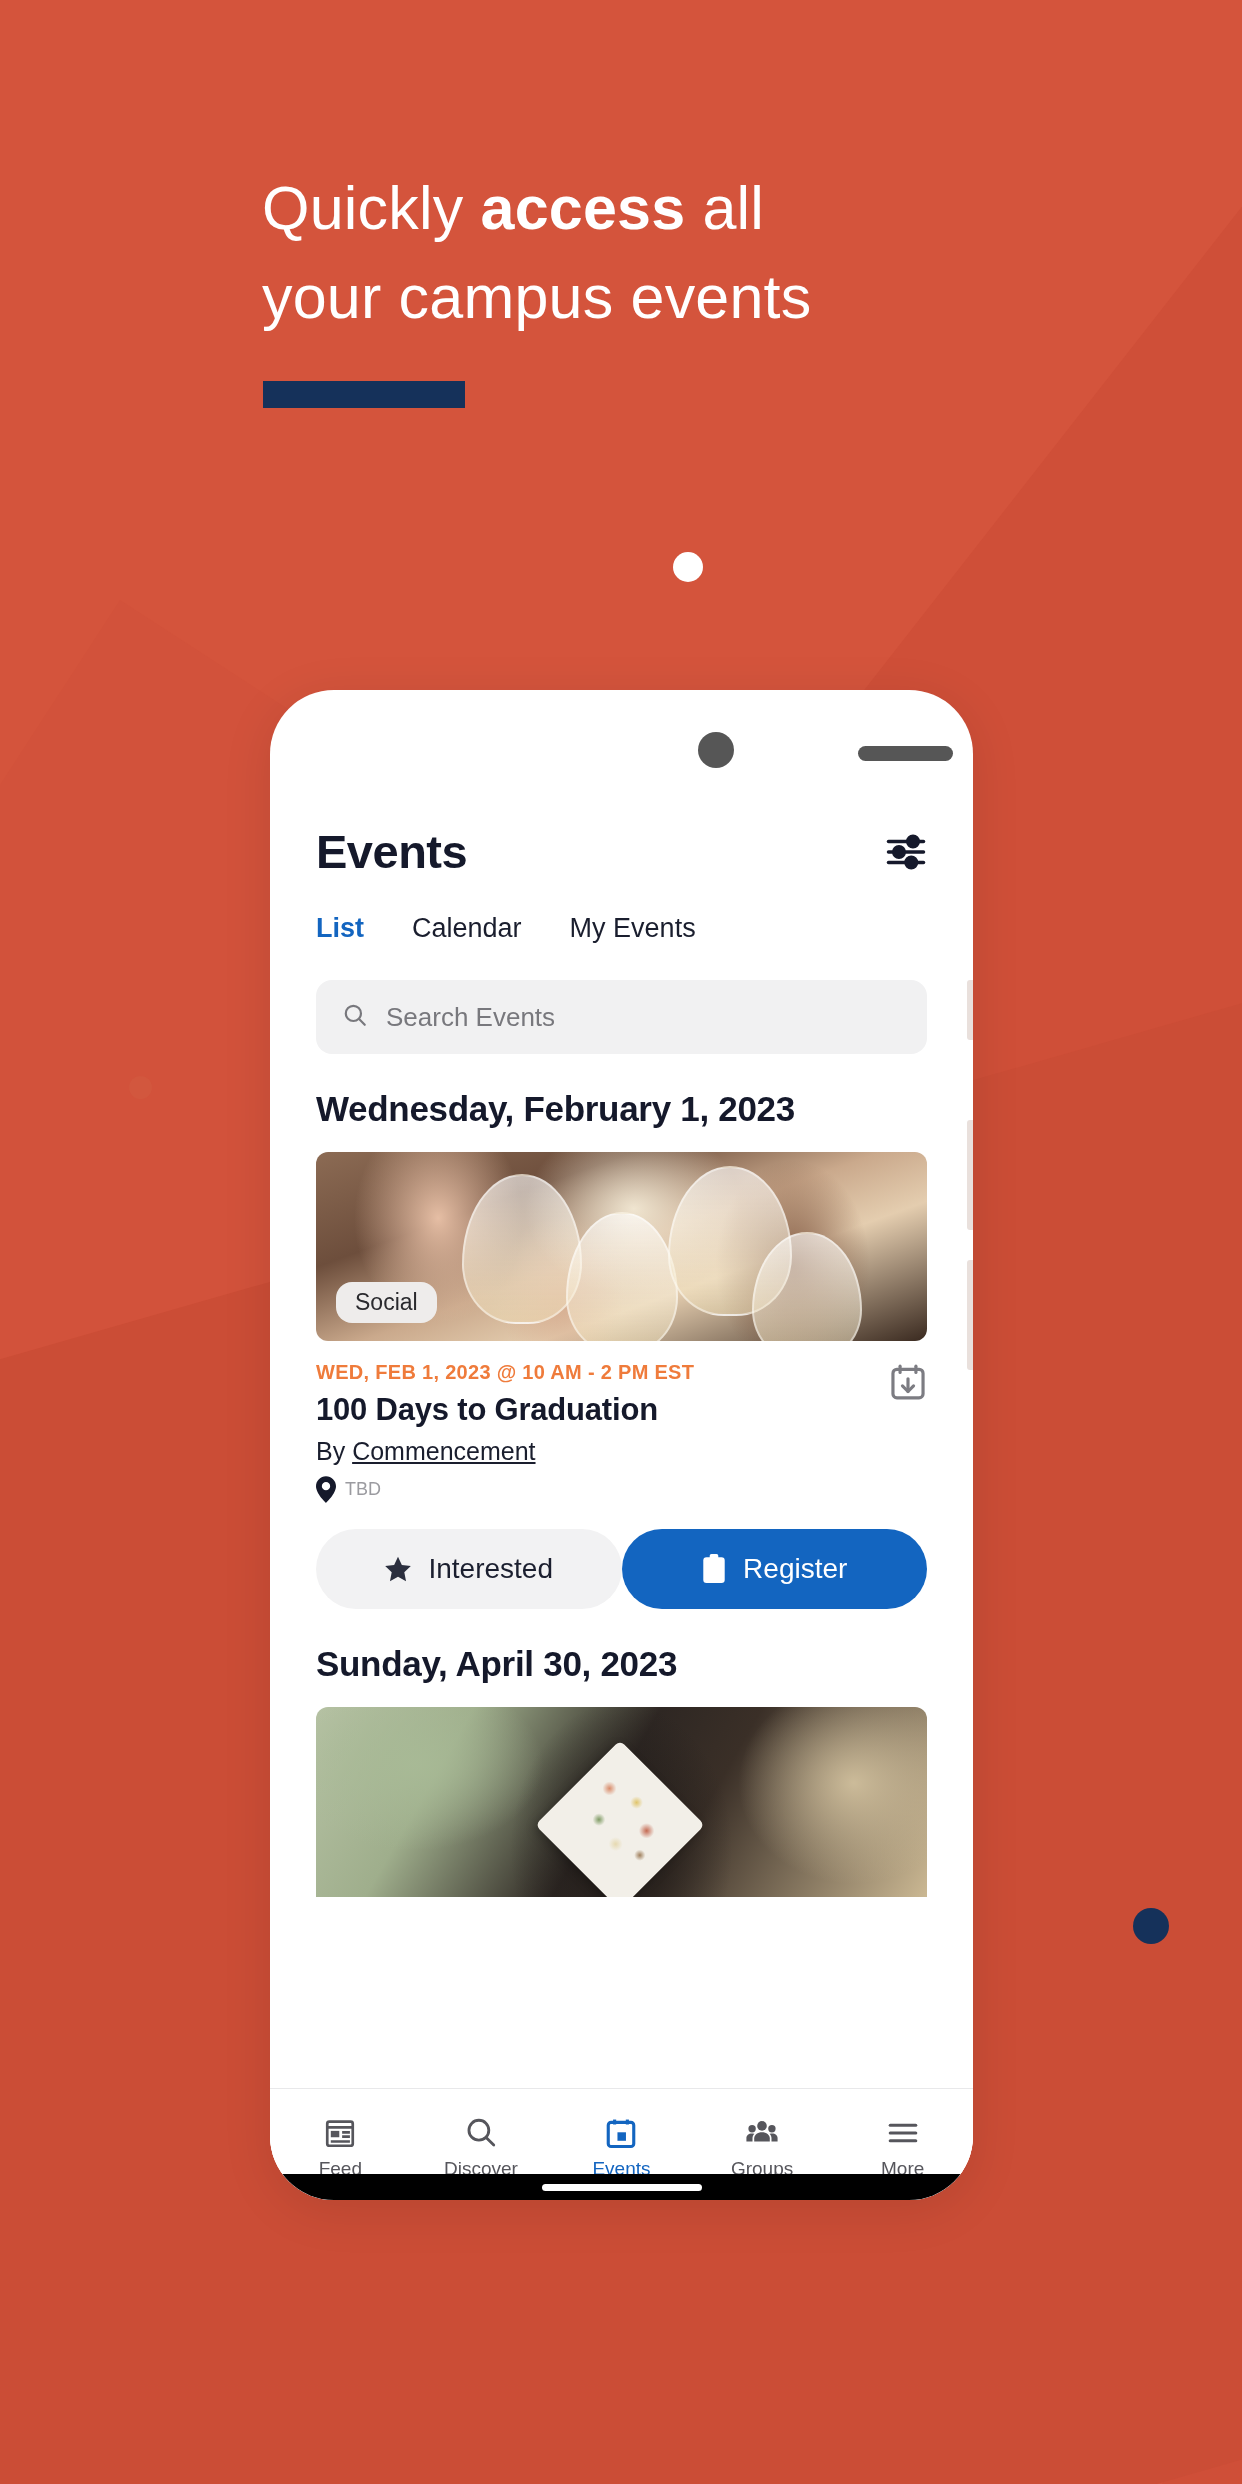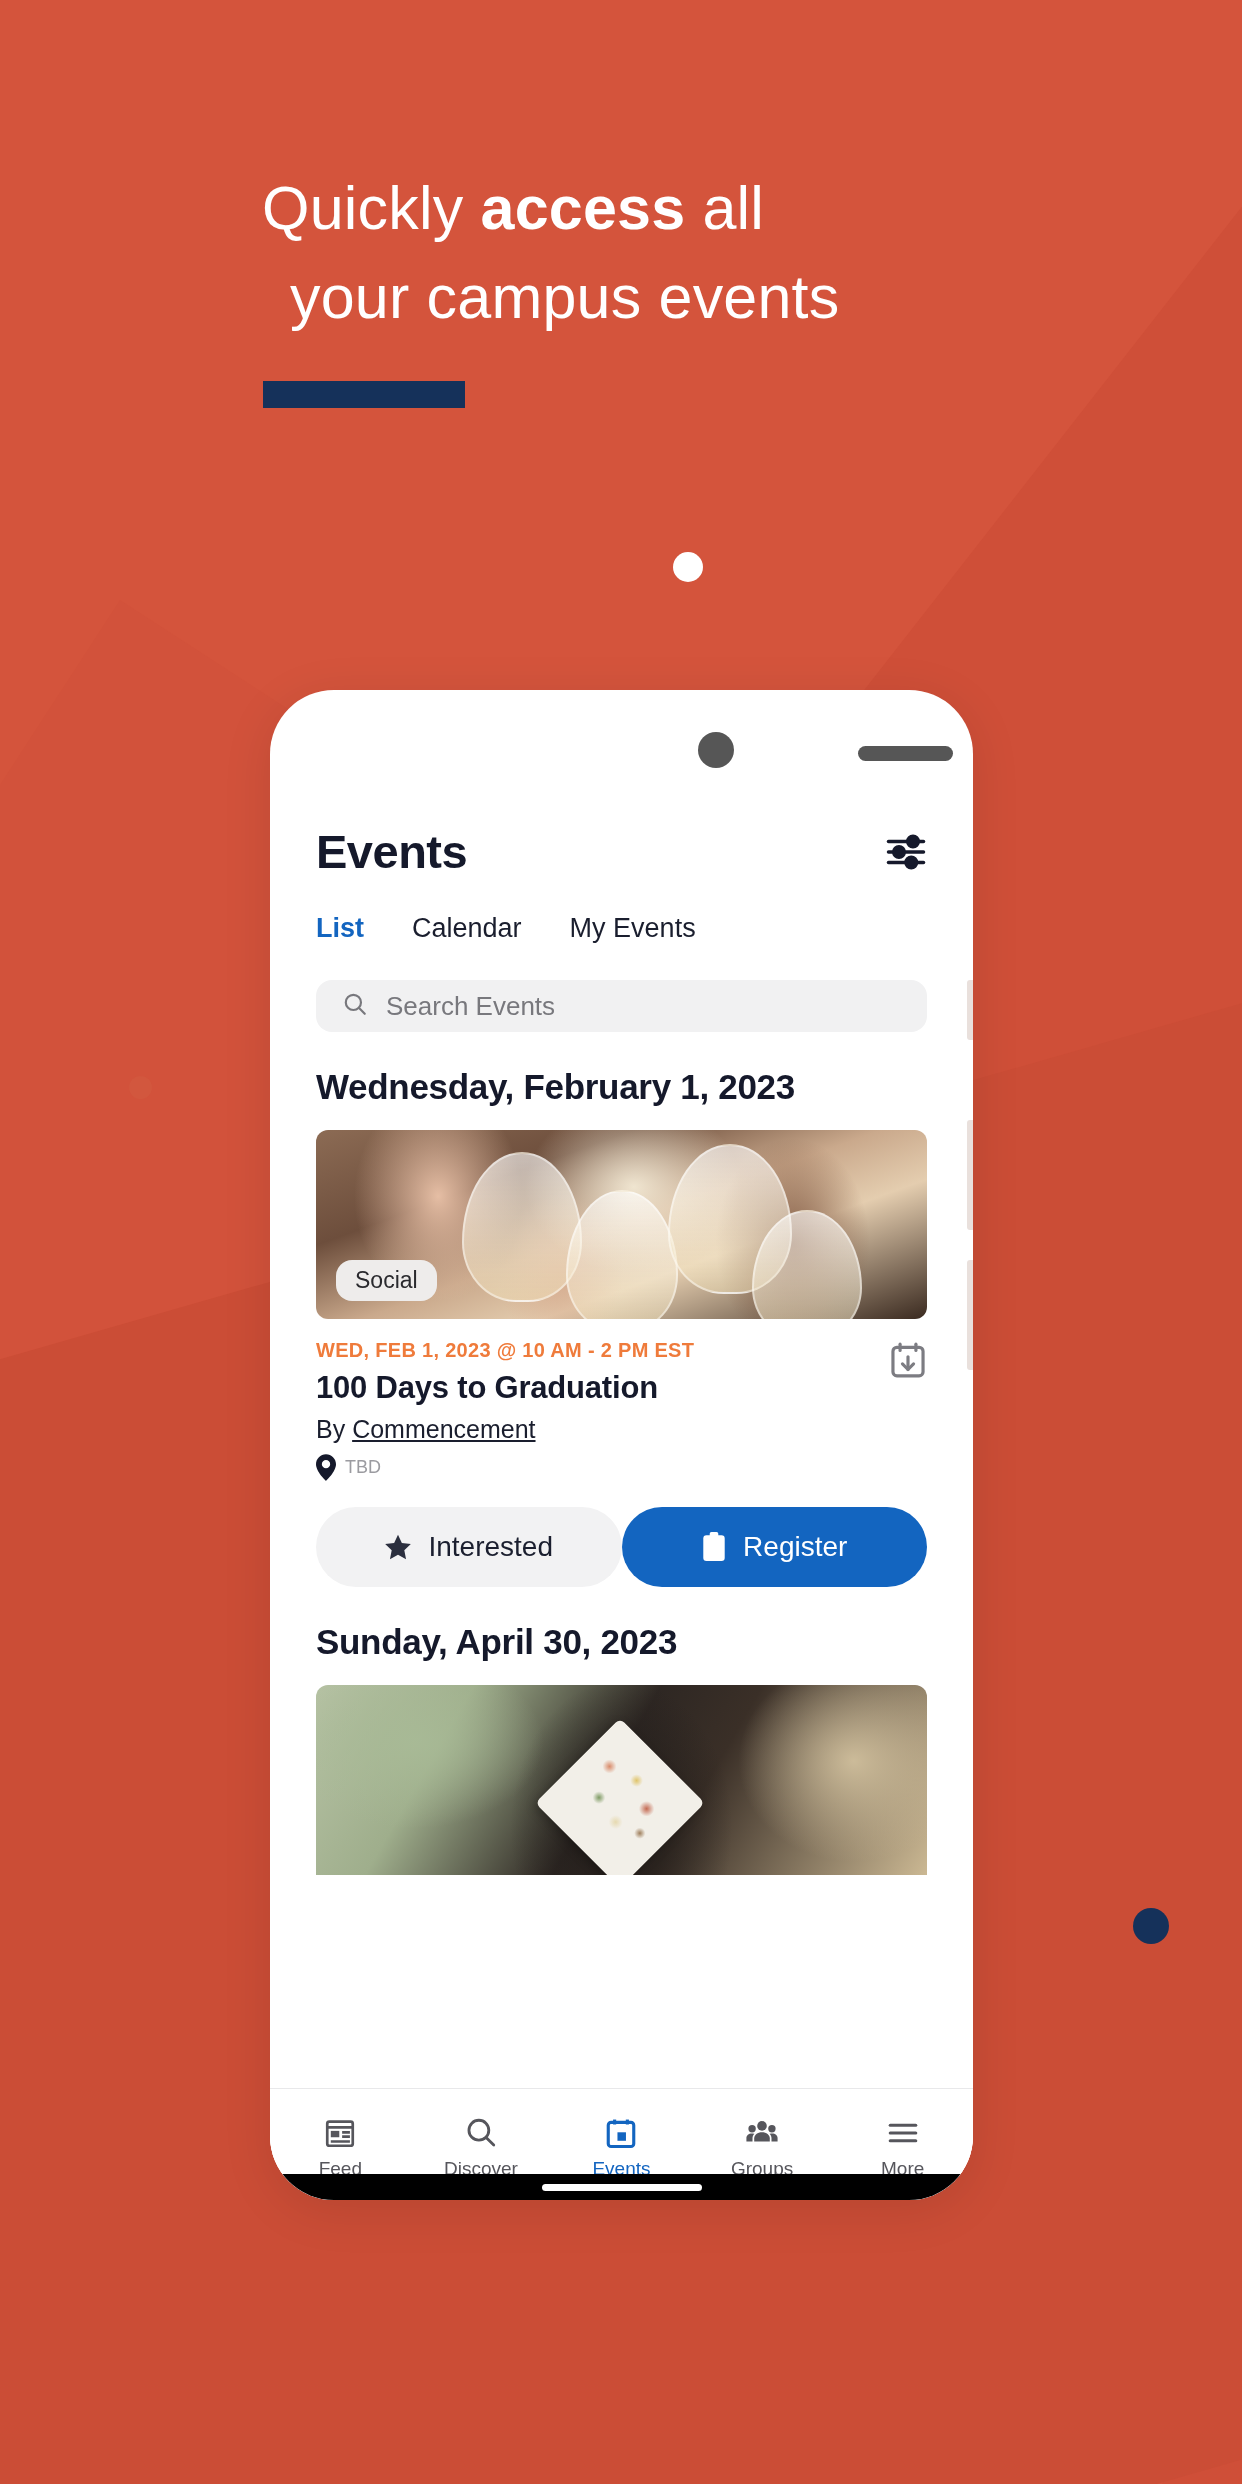--- a/index.html
+++ b/index.html
@@ -44,21 +44,21 @@
   .headline {
     position: absolute;
     left: 262px; top: 178px;
     width: 760px;
     color: #ffffff;
     font-size: 61px;
     line-height: 1.0;
     font-weight: 300;
     letter-spacing: 0.2px;
   }
-  .headline .l2 { display: block; margin-top: 28px; margin-left: 28px; }
+  .headline .l2 { display: block; margin-top: 28px; }
   .headline b { font-weight: 700; }
 
   .underline-bar {
     position: absolute;
     left: 263px; top: 381px;
     width: 202px; height: 27px;
     background: #15315a;
   }
 
   
@@ -147,21 +147,21 @@
   }
   .tab {
     font-size: 27px;
     color: #1a1e2e;
     font-weight: 400;
   }
   .tab.active { color: #1365c0; font-weight: 700; }
 
   .search {
     margin: 36px 46px 0 46px;
-    height: 52px;
+    height: 74px;
     background: #f1f1f2;
     border-radius: 16px;
     display: flex;
     align-items: center;
     gap: 18px;
     padding: 0 26px;
   }
   .search input {
     border: 0; outline: 0; background: transparent;
     font-family: "Liberation Sans", sans-serif;

